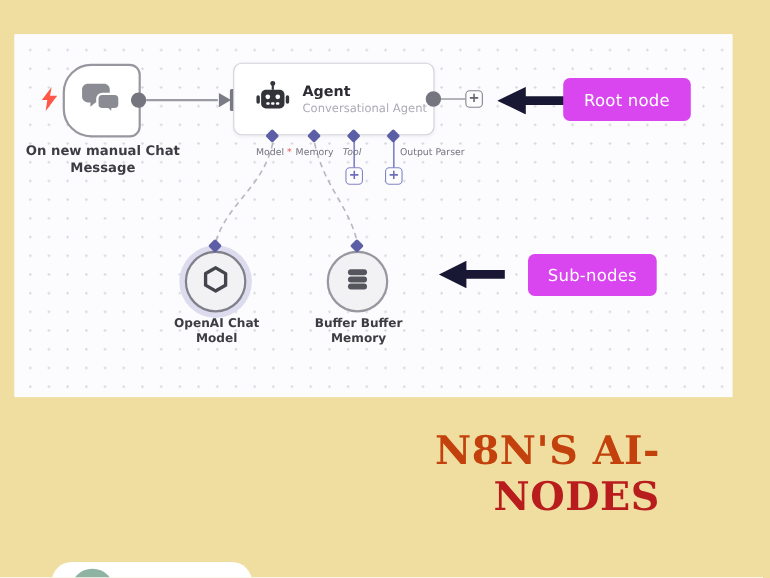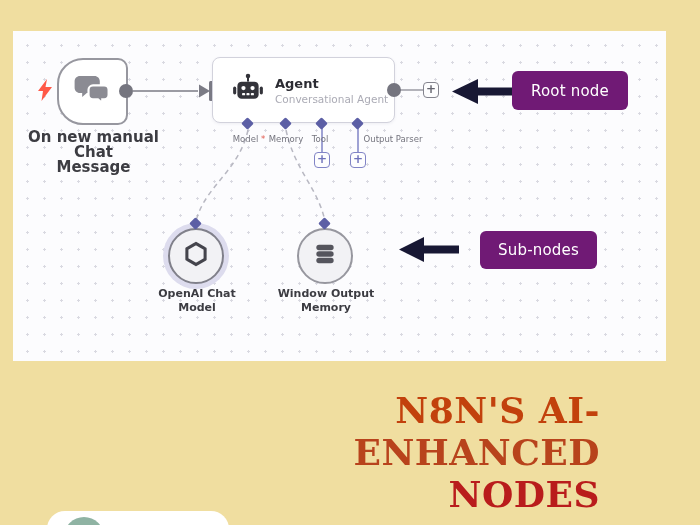--- a/index.html
+++ b/index.html
@@ -19,21 +19,21 @@
   .trigger-node {
     position:absolute; left:44px; top:27px; width:71px; height:67px;
     background:#fff; border:2px solid #97979f;
     border-radius:26px 10px 10px 26px;
     display:flex; align-items:center; justify-content:center;
   }
   .bolt { position:absolute; left:25px; top:48px; }
   .trigger-out { position:absolute; left:106px; top:53px; width:14px; height:14px; border-radius:50%; background:#75757f; }
   .trigger-label {
     position:absolute; left:8px; top:99px; width:145px; text-align:center;
-    font-size:15px; font-weight:bold; color:#3c3c42; line-height:15px;
+    font-size:12px; font-weight:bold; color:#3c3c42; line-height:15px;
   }
 
   
   .agent-node {
     position:absolute; left:199px; top:26px; width:183px; height:66px;
     background:#fff; border:1.5px solid #d2d2dc; border-radius:8px;
     box-shadow:0 1px 3px rgba(80,80,110,0.08);
     display:flex; align-items:center; gap:10px; padding-left:18px;
   }
   .agent-title { font-size:13px; font-weight:bold; color:#2c2c33; }
@@ -54,21 +54,21 @@
   .subnode-circle {
     position:absolute; width:56px; height:56px; border-radius:50%;
     background:#f2f2f5; border:2px solid #80808a;
     display:flex; align-items:center; justify-content:center;
   }
   .subnode-circle.halo { box-shadow:0 0 0 5px #dddcee; }
   .subnode-label { position:absolute; text-align:center; font-size:11px; font-weight:bold; color:#3c3c42; line-height:14px; transform:translateX(-50%); }
 
   
   .callout {
-    position:absolute; background:#701a75; color:#fff; border-radius:6px;
+    position:absolute; background:#d946ef; color:#fff; border-radius:6px;
     display:flex; align-items:center; justify-content:center;
     font-size:15px; letter-spacing:0.2px;
   }
   .callout-arrow { position:absolute; }
 
   
   .headline {
     position:absolute; right:100px; top:389px; text-align:right;
     font-family:"DejaVu Serif","Liberation Serif",serif; font-weight:bold;
     font-size:36px; line-height:42px; letter-spacing:0.5px;
@@ -147,21 +147,21 @@
     <div class="agent-out"></div>
     <div class="plus-btn" style="left:410px; top:51px;"><span>+</span></div>
 
     <div class="diamond" style="left:230px; top:88px;"></div>
     <div class="diamond" style="left:268px; top:88px;"></div>
     <div class="diamond" style="left:304px; top:88px;"></div>
     <div class="diamond" style="left:340px; top:88px;"></div>
 
     <div class="conn-label" style="left:236px;"><span>Model</span> <span class="req">*</span></div>
     <div class="conn-label" style="left:273px;">Memory</div>
-    <div class="conn-label" style="left:307px;">Tool</div>
+    <div class="conn-label" style="left:307px;font-style:italic;">Tool</div>
     <div class="conn-label" style="left:348px;margin-left:32px;">Output Parser</div>
 
     <div class="plus-btn purple" style="left:301px; top:121px;"><span>+</span></div>
     <div class="plus-btn purple" style="left:337px; top:121px;"><span>+</span></div>
 
     <div class="subnode-circle halo" style="left:155px; top:197px;">
       <span>
         <svg width="28" height="28" viewBox="-12 -12 24 24" fill="none" stroke="#45454d" stroke-width="1.8" stroke-linecap="round" stroke-linejoin="round">
           <g>
               <path d="M0,-9.5 L7.4,-5.2 L7.4,3.4"></path>
@@ -194,42 +194,41 @@
       <span>
         <svg width="26" height="26" viewBox="0 0 24 24">
           <rect x="4" y="3.5" width="16" height="5" rx="2.5" fill="#55555d"></rect>
           <rect x="4" y="9.5" width="16" height="5" rx="2.5" fill="#55555d"></rect>
           <rect x="4" y="15.5" width="16" height="5" rx="2.5" fill="#55555d"></rect>
         </svg>
       </span>
     </div>
     <div class="diamond" style="left:307px; top:188px;"></div>
     <div class="subnode-label" style="left:313px; top:256px;">
-      <div>Window Output</div>
+      <div>Buffer Buffer</div>
       <div>Memory</div>
     </div>
   </div>
 
   <svg class="callout-arrow" style="left:452px; top:79px;" width="62" height="25" viewBox="0 0 62 25">
     <polygon points="0,12.5 26,0 26,8.5 62,8.5 62,16.5 26,16.5 26,25" fill="#181834"></polygon>
   </svg>
   <div class="callout" style="left:512px; top:71px; width:116px; height:39px;">
     <span>Root node</span>
   </div>
 
   <svg class="callout-arrow" style="left:399px; top:237px;" width="60" height="25" viewBox="0 0 60 25">
     <polygon points="0,12.5 25,0 25,8.5 60,8.5 60,16.5 25,16.5 25,25" fill="#181834"></polygon>
   </svg>
   <div class="callout" style="left:480px; top:231px; width:117px; height:38px;">
     <span>Sub-nodes</span>
   </div>
 
   <div class="headline">
     <div class="hl1">N8N'S AI-</div>
-    <div class="hl2">ENHANCED</div>
     <div class="hl3">NODES</div>
   </div>
 
   <div class="bottom-pill">
     <div class="pill-avatar"></div>
   </div>
 
 </div>
 
 </body></html>

